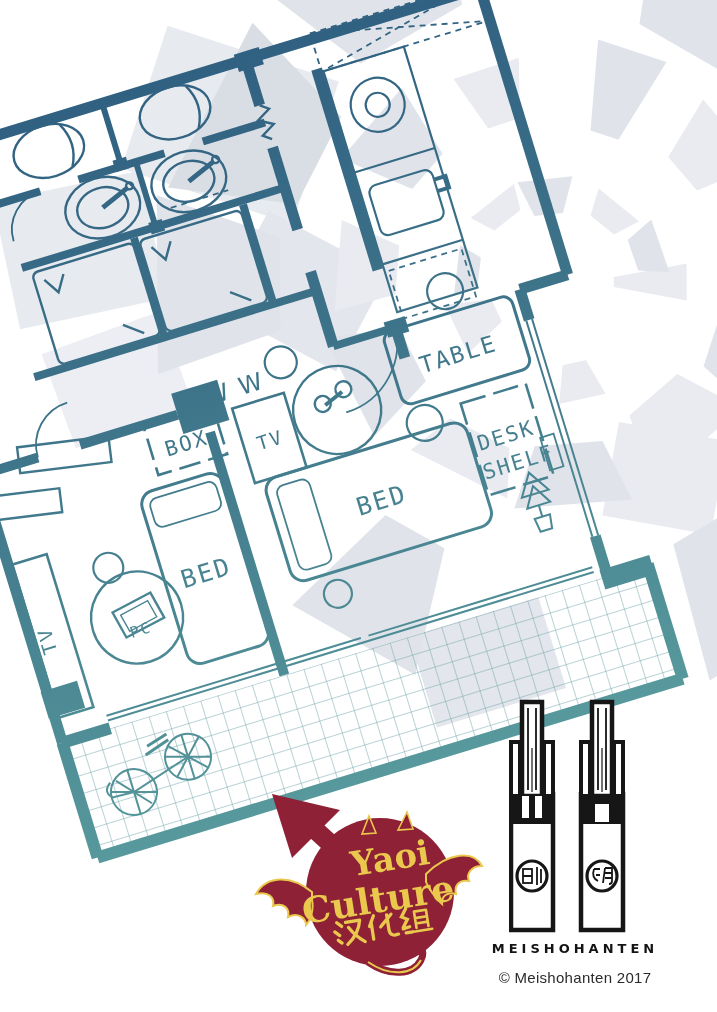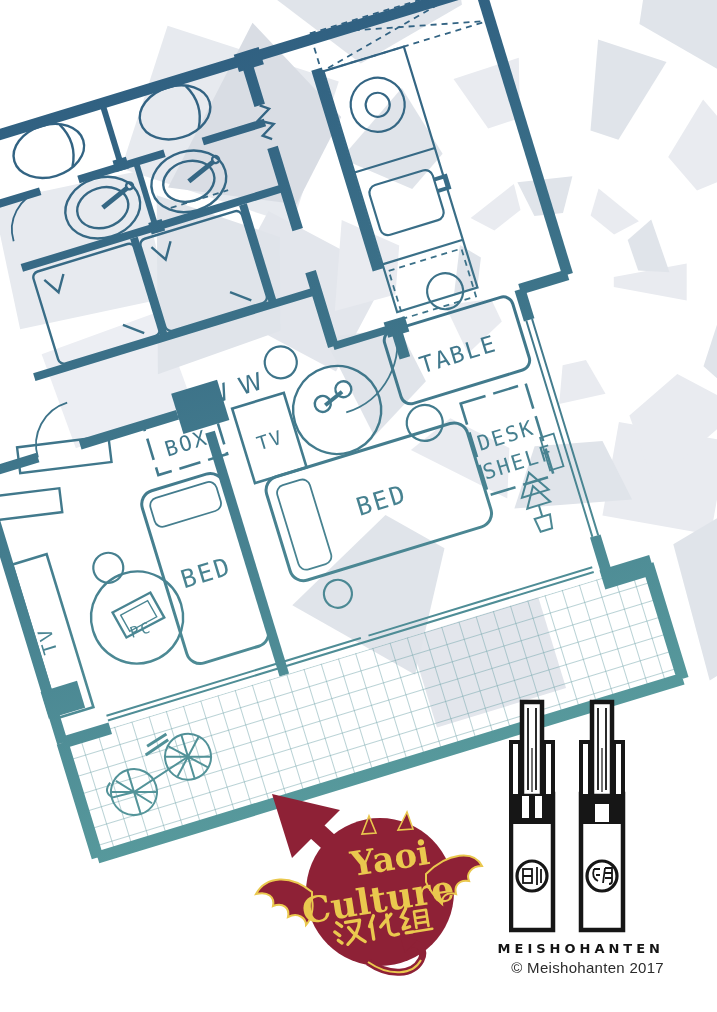--- a/index.html
+++ b/index.html
@@ -3,25 +3,25 @@
 <meta charset="utf-8">
 <style>
   html,body{margin:0;padding:0;background:#ffffff;}
   .page{position:relative;width:717px;height:1012px;background:#ffffff;overflow:hidden;
         font-family:"Liberation Sans", sans-serif;}
   .page svg{display:block;}
   #scene{position:absolute;left:0;top:0;}
   .plan-label{font-family:"DejaVu Sans Mono", monospace;letter-spacing:2px;}
   .logo-box{position:absolute;left:250px;top:790px;width:238px;height:196px;}
   .logo-text{font-family:"DejaVu Serif", serif;font-weight:bold;}
-  .publisher{position:absolute;left:486px;top:698px;width:178px;text-align:right;}
+  .publisher{position:absolute;left:486px;top:698px;width:178px;text-align:center;}
   .publisher svg{margin:0 auto;}
   .brand{margin-top:5px;font-family:"DejaVu Sans", sans-serif;font-weight:700;
          font-size:13px;letter-spacing:4px;color:#141414;transform:scaleY(.92);white-space:nowrap;}
-  .copyright{margin-top:3px;font-family:"Liberation Sans", sans-serif;font-size:15px;
+  .copyright{margin-top:13px;font-family:"Liberation Sans", sans-serif;font-size:15px;
              letter-spacing:.3px;color:#2b2b2b;white-space:nowrap;}
 </style>
 </head>
 <body>
 
 <div class="page">
 
   <svg id="scene" width="717" height="1012" viewBox="0 0 717 1012">
     <defs>
       <linearGradient id="wg" gradientUnits="userSpaceOnUse" x1="300" y1="-70" x2="300" y2="730">

